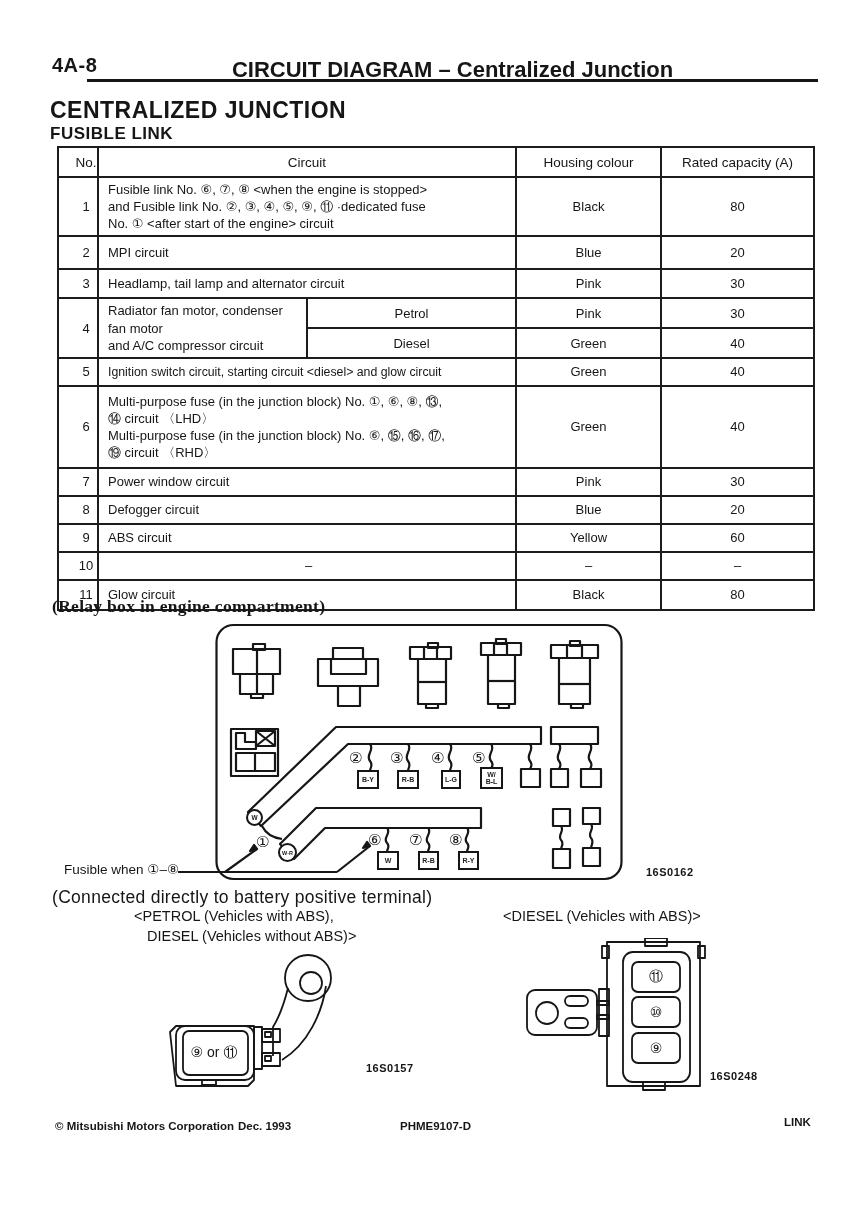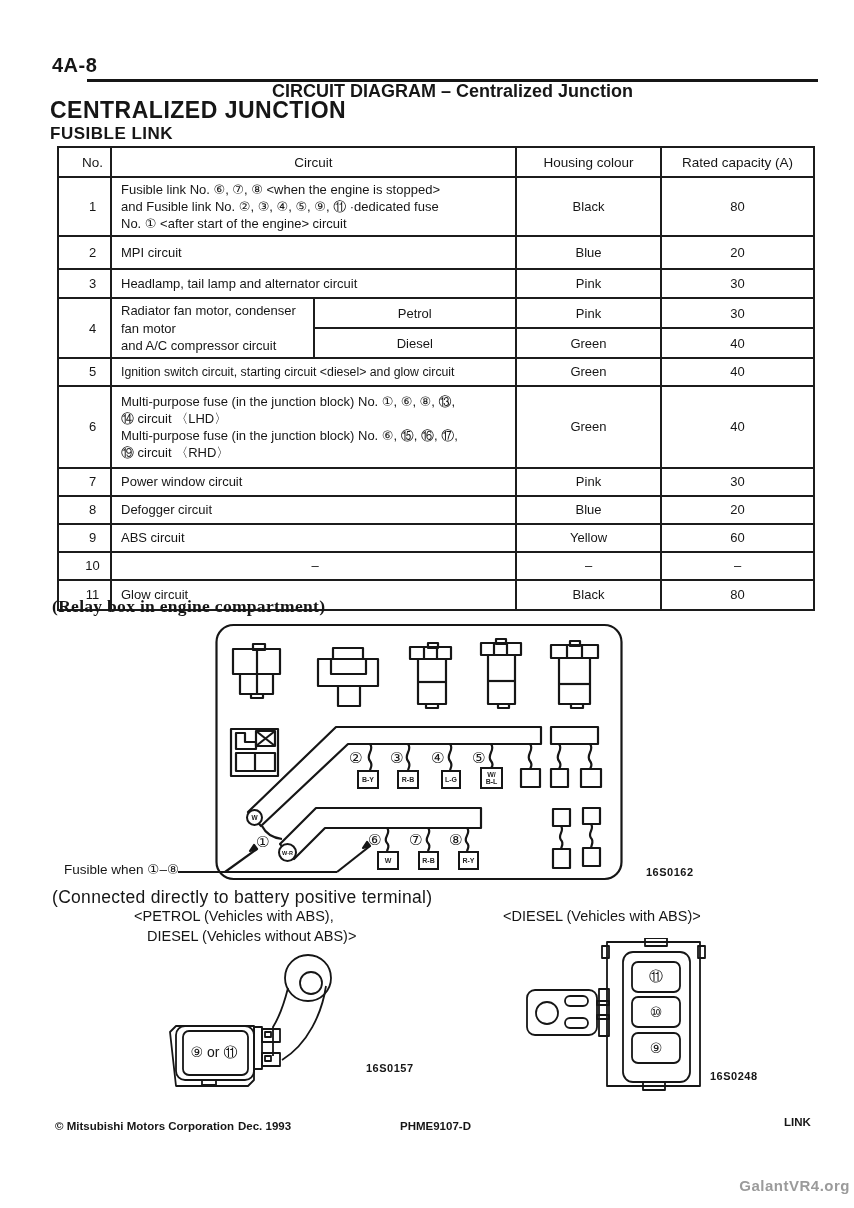--- a/index.html
+++ b/index.html
@@ -10,31 +10,31 @@
     margin: 0 auto;
     background: #ffffff;
     font-family: "Liberation Sans", "DejaVu Sans", sans-serif;
     color: #161616;
     overflow: hidden;
   }
   .abs { position: absolute; }
 
   
   .page-num { left:52px; top:54px; font-size:20px; font-weight:bold; letter-spacing:0.5px; }
-  .hdr-title { left:87px; top:57px; width:731px; text-align:center; font-size:18px; font-weight:bold;margin-top:24px; }
+  .hdr-title { left:87px; top:57px; width:731px; text-align:center; font-size:22px; font-weight:bold; }
   .hdr-rule { left:87px; top:79px; width:731px; height:3px; background:#161616; }
 
   .main-title { left:50px; top:97px; font-size:23px; font-weight:bold; letter-spacing:0.5px; }
   .sub-title  { left:50px; top:124px; font-size:17px; font-weight:bold; letter-spacing:0.5px; }
 
   
   table.fl { position:absolute; left:57px; top:146px; width:758px; border-collapse:collapse; table-layout:fixed; }
   table.fl td, table.fl th { border:2px solid #1c1c1c; font-size:13px; font-weight:normal; vertical-align:middle; }
   table.fl th { font-size:13.5px; }
-  .c-no   { width:53px;  text-align:center;padding-left:16px; }
+  .c-no   { width:40px;  text-align:center;padding-left:16px; }
   .c-cir  { width:300px; text-align:left; padding:3px 6px 3px 9px; }
   .c-sub  { width:120px; text-align:center; }
   .c-hou  { width:145px; text-align:center; }
   .c-cap  { width:153px; text-align:center; }
   .cir-lines div { line-height:1.32; }
   .cell-center { text-align:center; }
 
   
   .relay-title { left:52px; top:596px; font-size:17.5px; font-weight:bold; letter-spacing:0.3px;font-family:Liberation Serif, serif; }
   .battery-title { left:52px; top:887px; font-size:17.5px; font-weight:normal; letter-spacing:0.3px; }
@@ -370,15 +370,14 @@
     <div class="slot-label" style="left:127px; top:24px;">⑪</div>
     <div class="slot-label" style="left:127px; top:59px;">⑩</div>
     <div class="slot-label" style="left:127px; top:95px;">⑨</div>
   </div>
   <div class="abs figcode figcode-right">16S0248</div>
 
   <div class="abs ft ft-copy">© Mitsubishi Motors Corporation</div>
   <div class="abs ft ft-date">Dec. 1993</div>
   <div class="abs ft ft-doc">PHME9107-D</div>
   <div class="abs ft ft-status">LINK</div>
-  <div class="abs watermark">GalantVR4.org</div>
 
 </div>
 
 </body></html>

